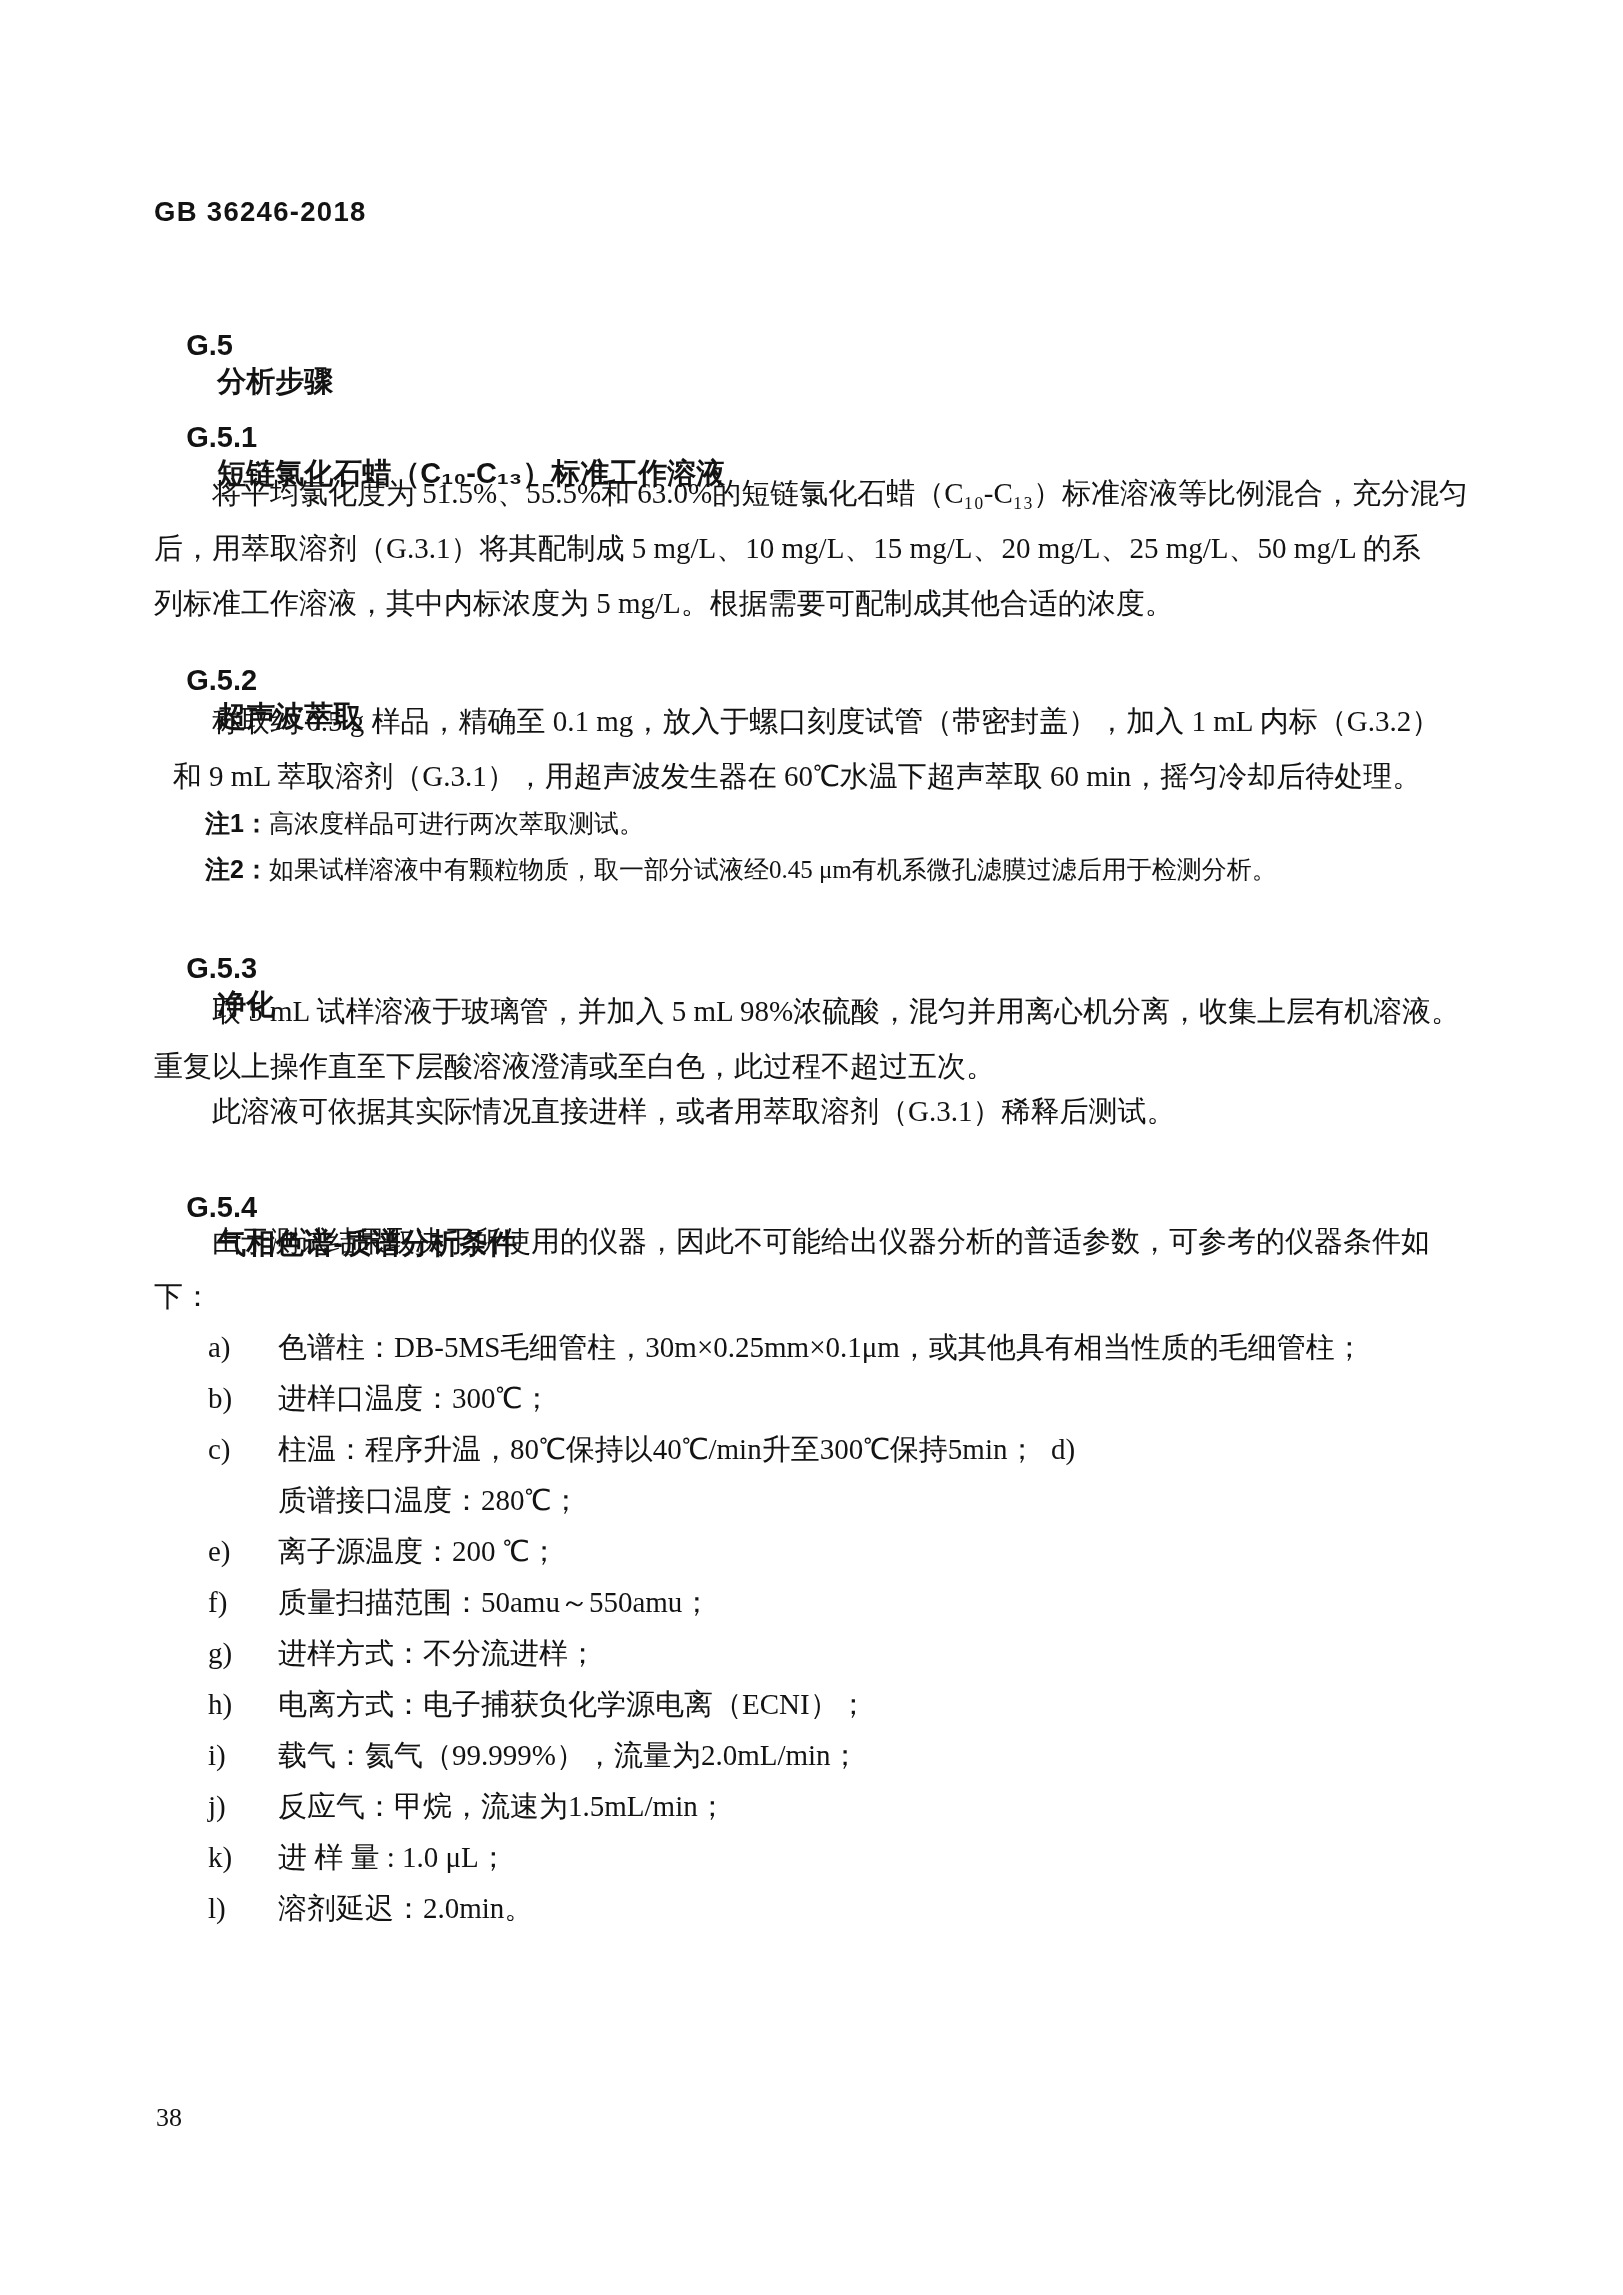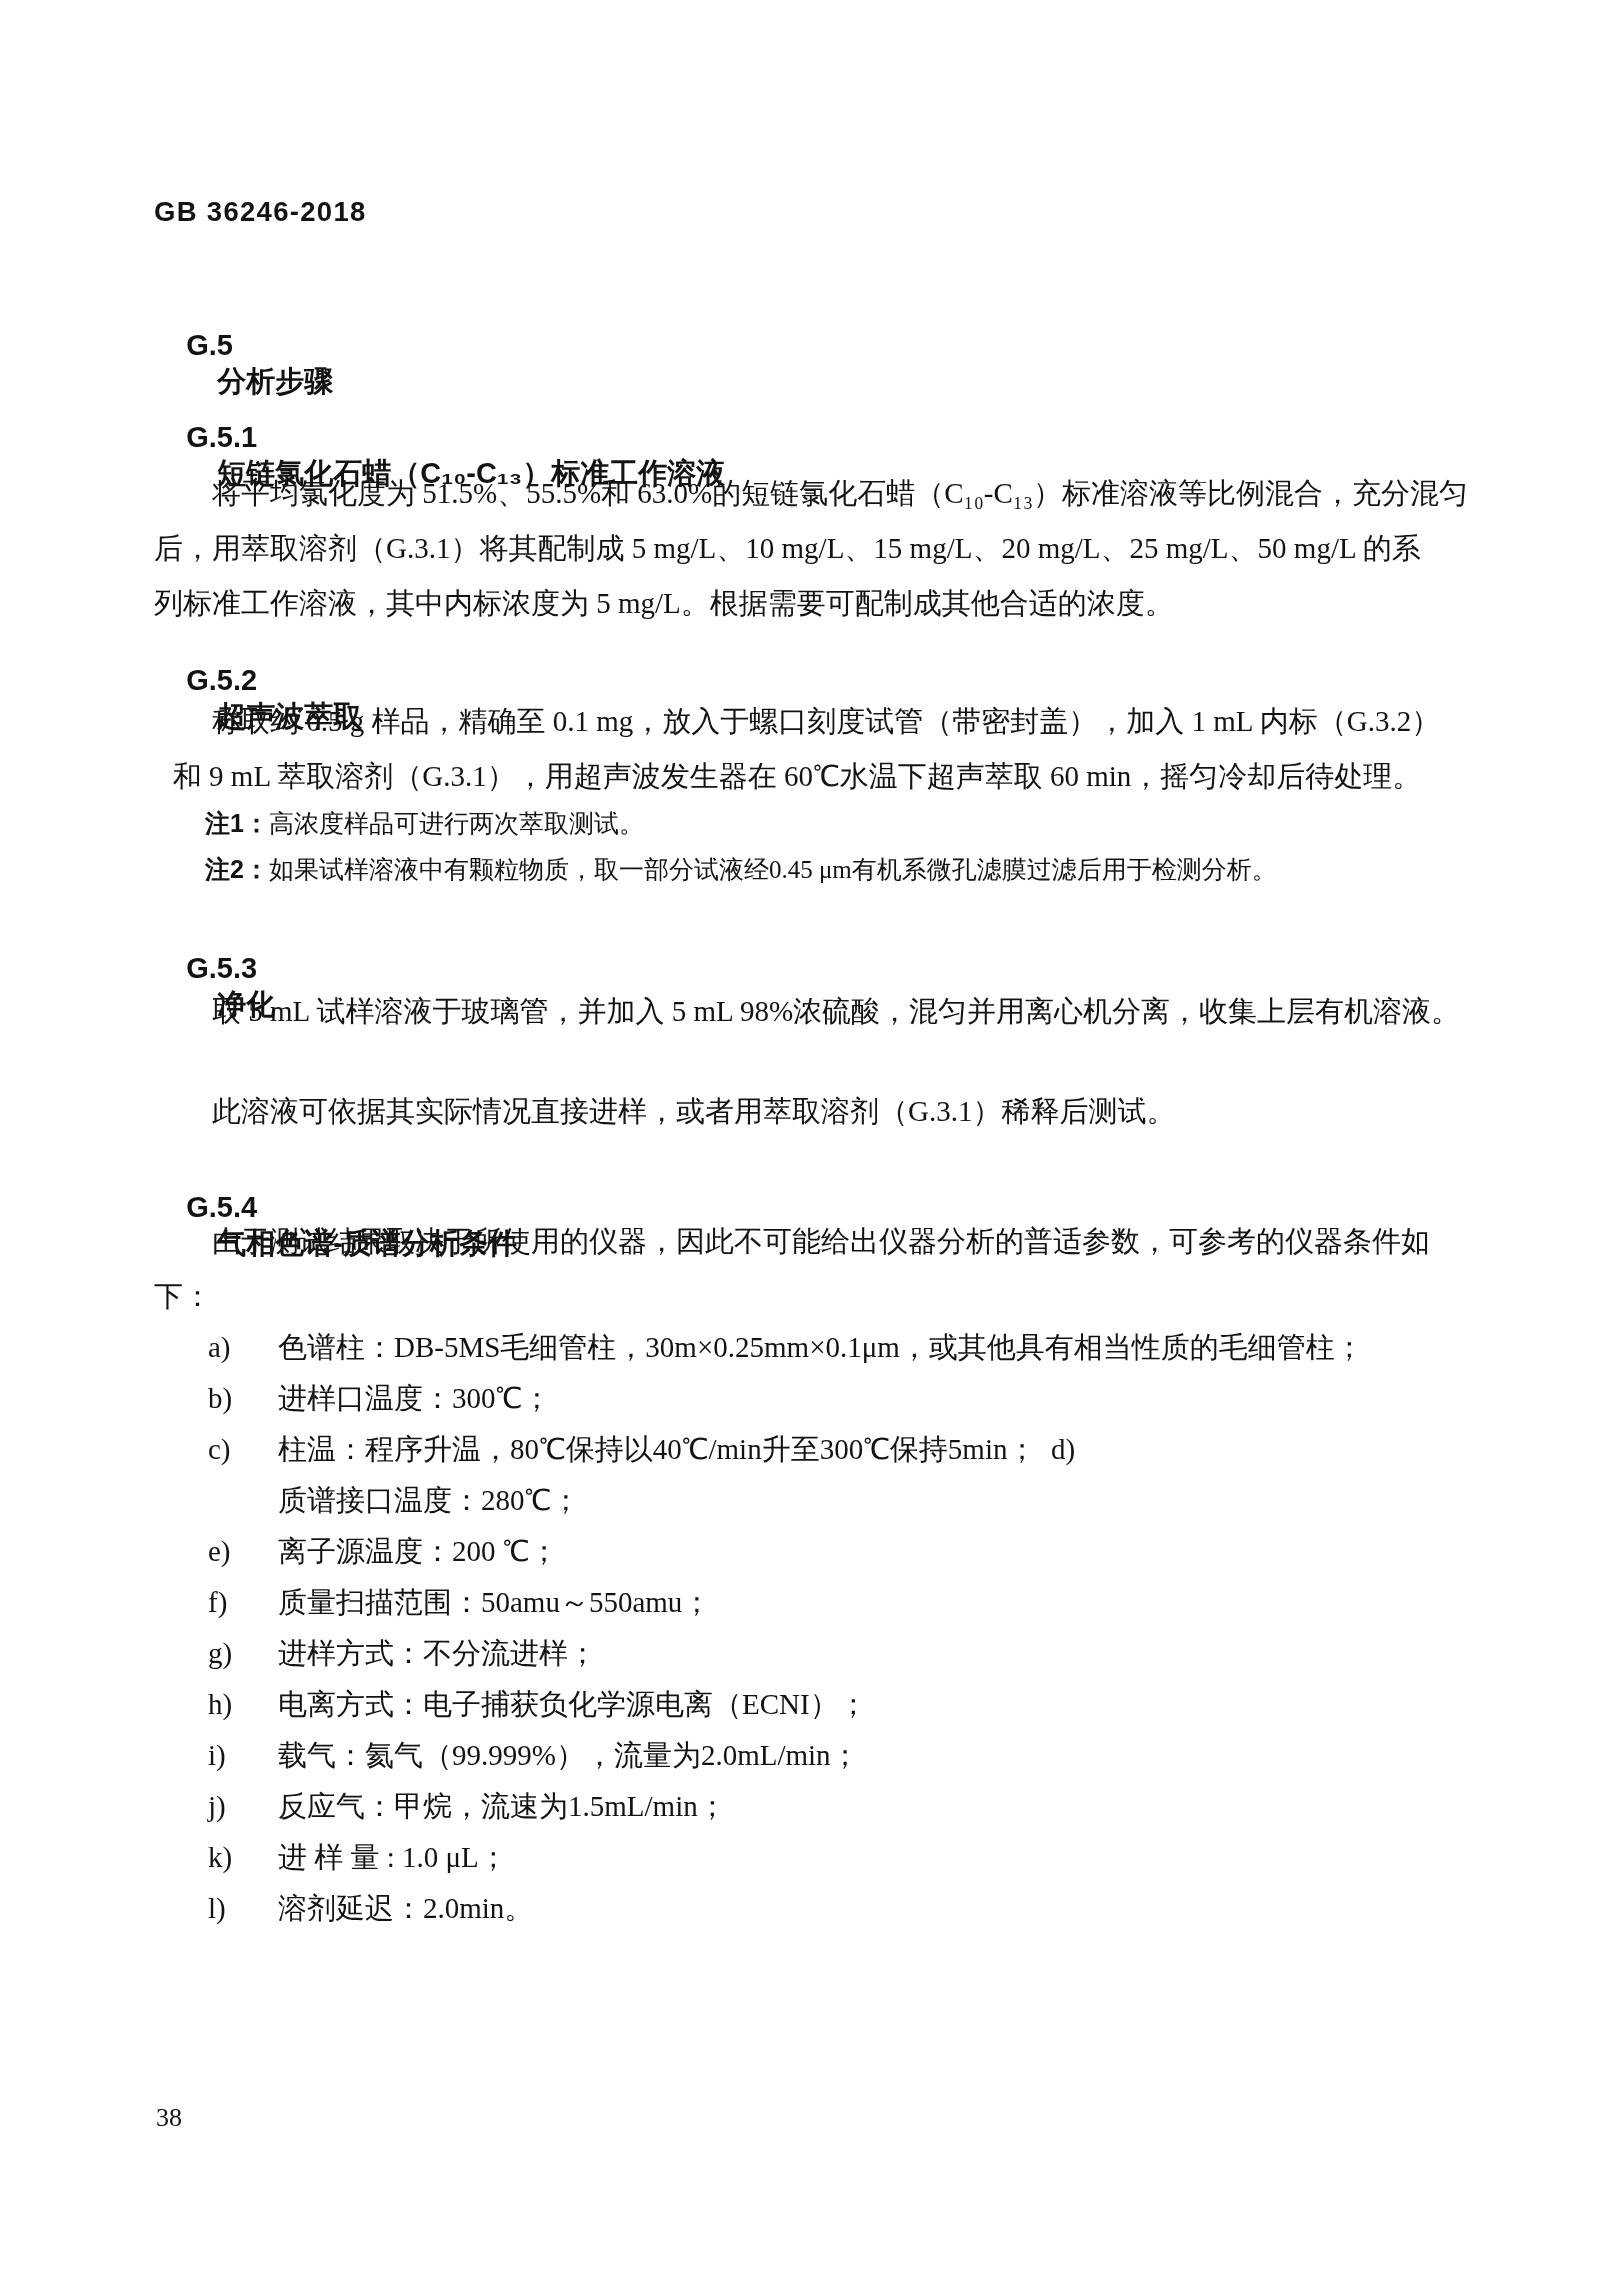--- a/index.html
+++ b/index.html
@@ -118,20 +118,21 @@
     <span class="note-line"><span class="note-label">注2：</span><span>如果试样溶液中有颗粒物质，取一部分试液经0.45 μm有机系微孔滤膜过滤后用于检测分析。</span></span>
   </div>
 
   <div class="abs heading" style="left:154px; top:919px;">
     <span class="hnum">G.5.3</span>
     <span class="htitle">净化</span>
   </div>
 
   <div class="abs para" style="left:154px; top:984px;">
     <span class="line indent">取 5 mL 试样溶液于玻璃管，并加入 5 mL 98%浓硫酸，混匀并用离心机分离，收集上层有机溶液。</span>
+    <span class="line">重复以上操作直至下层酸溶液澄清或至白色，此过程不超过五次。</span>
   </div>
 
   <div class="abs single-line" style="left:154px; top:1084px;">此溶液可依据其实际情况直接进样，或者用萃取溶剂（G.3.1）稀释后测试。</div>
 
   <div class="abs heading" style="left:154px; top:1158px;">
     <span class="hnum">G.5.4</span>
     <span class="htitle">气相色谱-质谱分析条件</span>
   </div>
 
   <div class="abs para" style="left:154px; top:1214px;">

